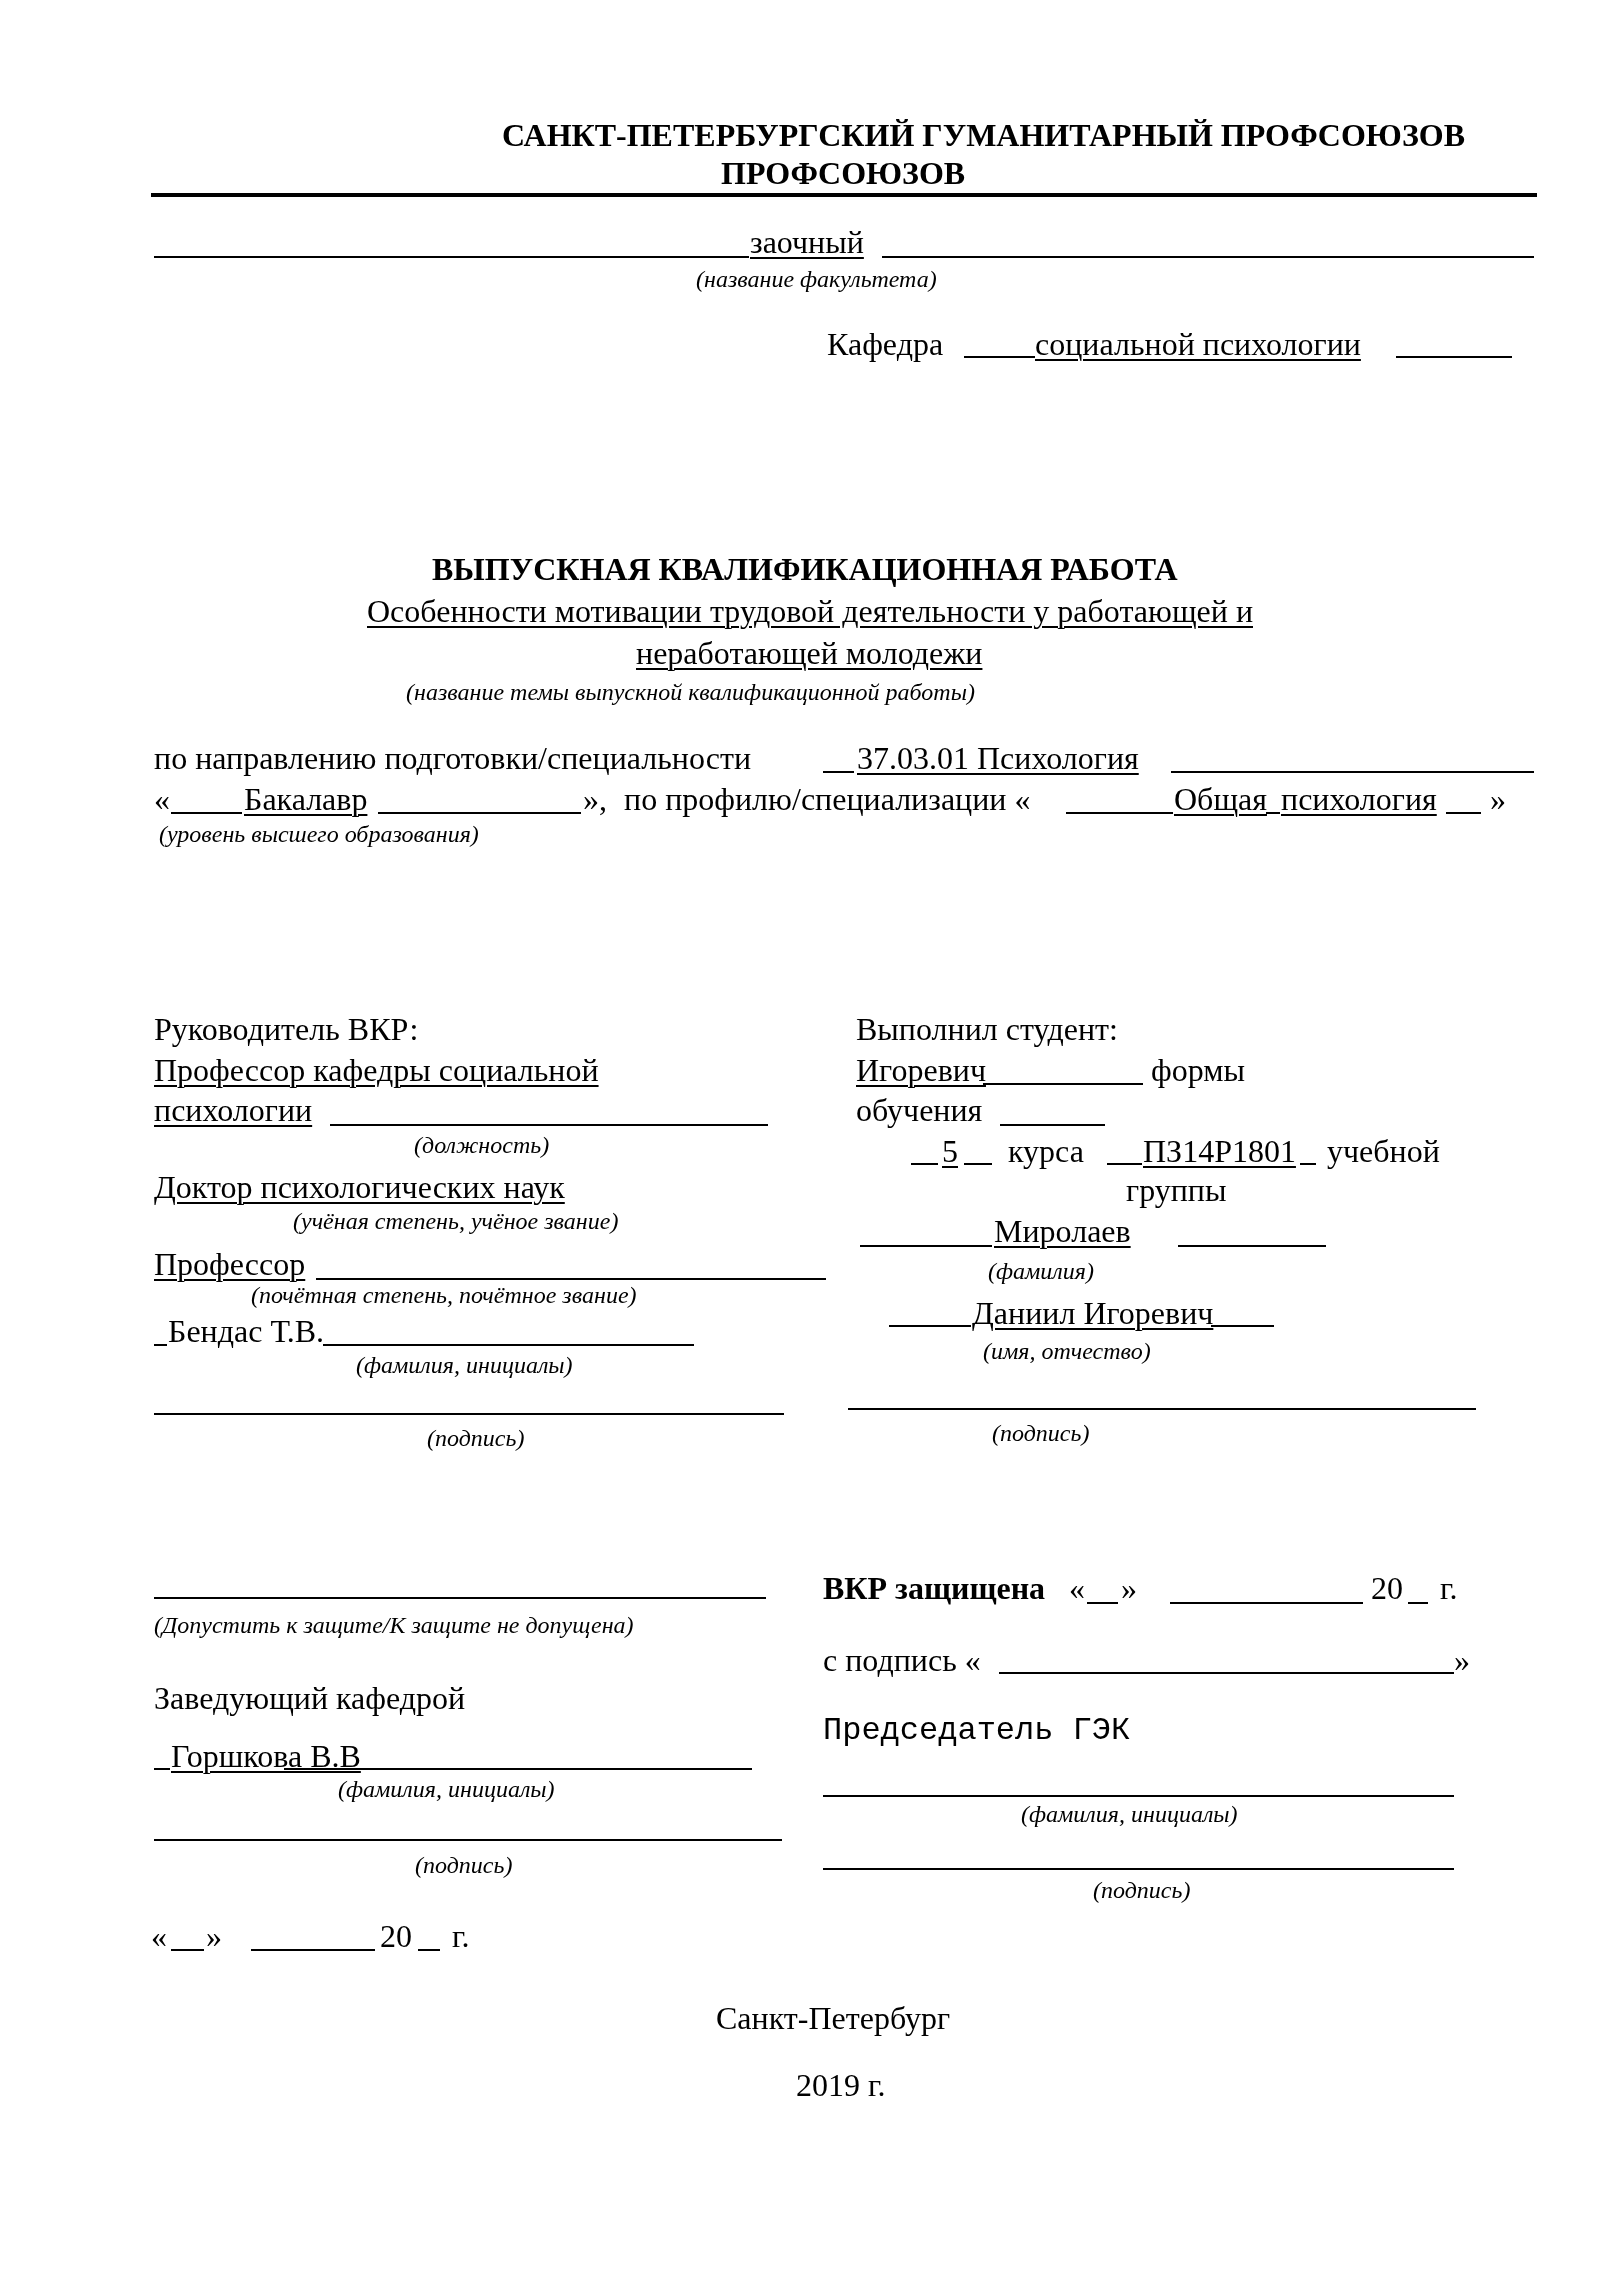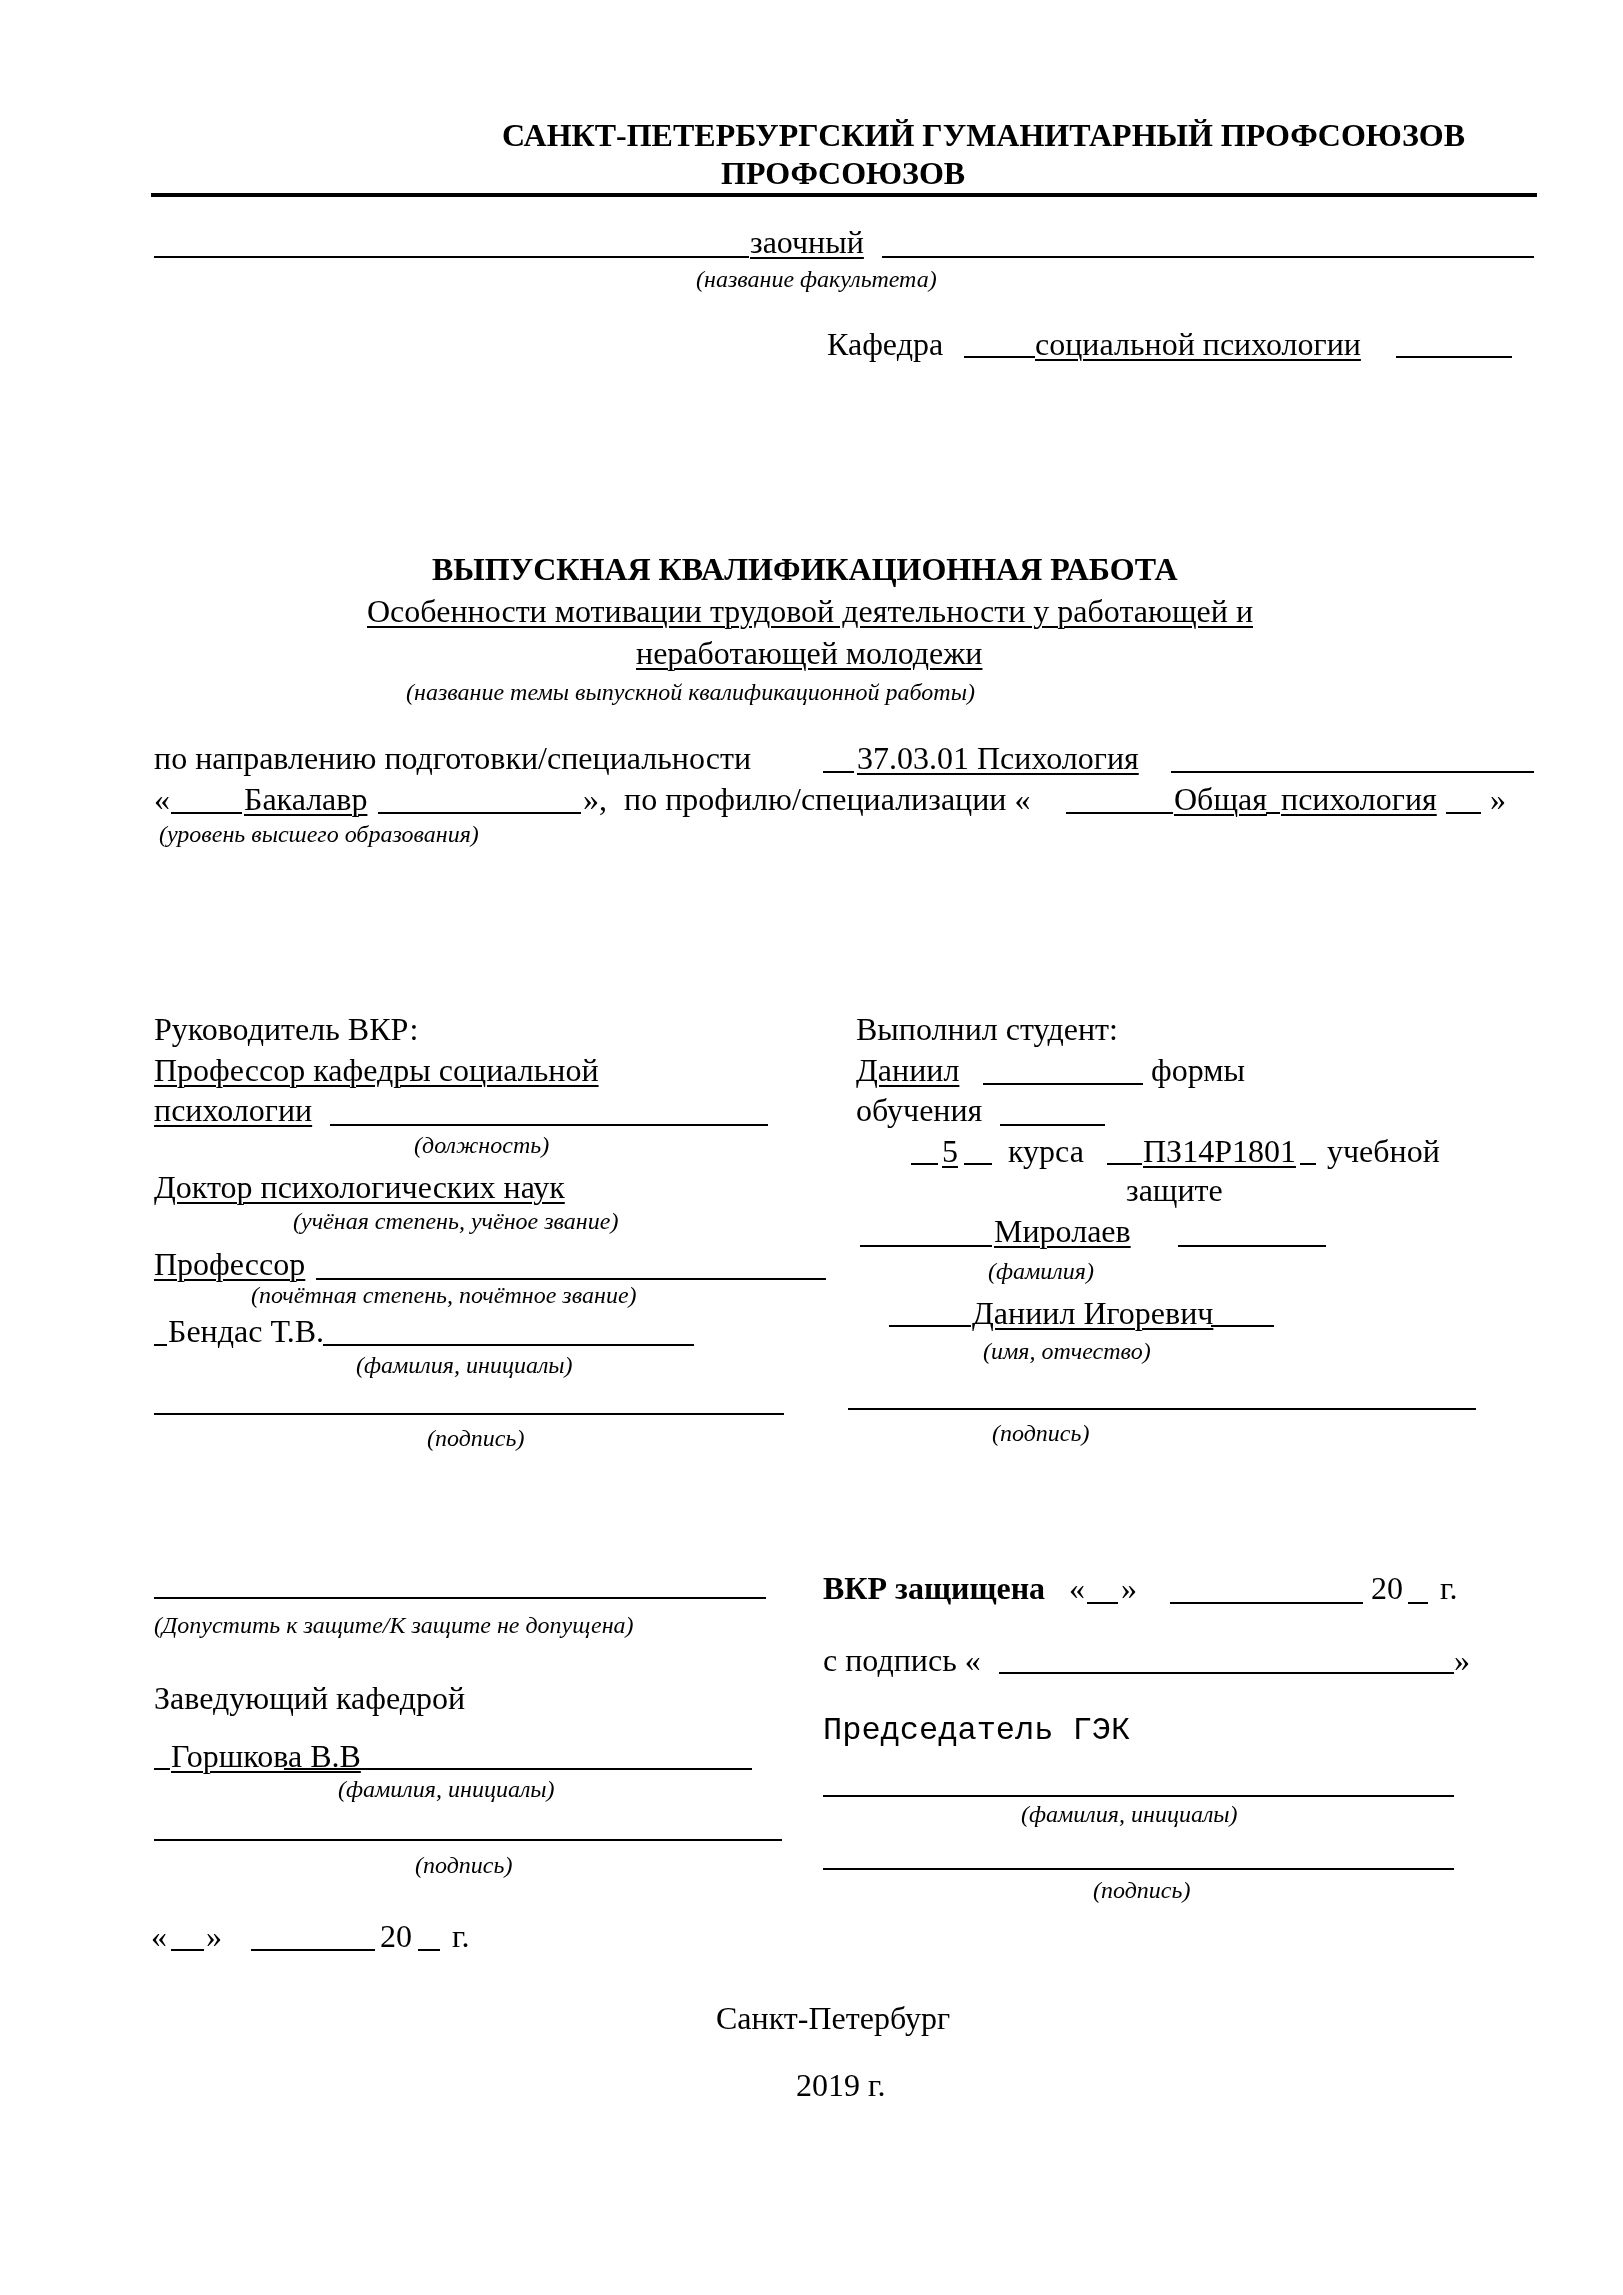--- a/index.html
+++ b/index.html
@@ -64,35 +64,35 @@
 <div class="line" style="left:316px; top:1278px; width:510px;"></div>
 <div class="ab cap" style="left:251px; top:1283px;">(почётная степень, почётное звание)</div>
 <div class="line" style="left:154px; top:1344px; width:12.6px;"></div>
 <div class="ab t" style="left:168px; top:1315px;">Бендас Т.В.</div>
 <div class="line" style="left:323px; top:1344px; width:371px;"></div>
 <div class="ab cap" style="left:356px; top:1353px;">(фамилия, инициалы)</div>
 <div class="line" style="left:154px; top:1413px; width:630px;"></div>
 <div class="ab cap" style="left:427px; top:1426px;">(подпись)</div>
 
 <div class="ab t" style="left:856px; top:1013px;">Выполнил студент:</div>
-<div class="ab t u" style="left:856px; top:1054px;">Даниил</div>
+<div class="ab t u" style="left:856px; top:1054px;">Игоревич</div>
 <div class="line" style="left:983px; top:1083px; width:160px;"></div>
 <div class="ab t" style="left:1151px; top:1054px;">формы</div>
 <div class="ab t" style="left:856px; top:1094px;">обучения</div>
 <div class="line" style="left:1000px; top:1124px; width:105px;"></div>
 
 <div class="line" style="left:911px; top:1163px; width:27px;"></div>
 <div class="ab t u" style="left:942px; top:1135px;">5</div>
 <div class="line" style="left:964px; top:1163px; width:28px;"></div>
 <div class="ab t" style="left:1008px; top:1135px;">курса</div>
 <div class="line" style="left:1107px; top:1163px; width:35px;"></div>
 <div class="ab t u" style="left:1143px; top:1135px;">ПЗ14Р1801</div>
 <div class="line" style="left:1300px; top:1163px; width:15.7px;"></div>
 <div class="ab t" style="left:1327px; top:1135px;">учебной</div>
-<div class="ab t" style="left:1126px; top:1174px;">защите</div>
+<div class="ab t" style="left:1126px; top:1174px;">группы</div>
 
 <div class="line" style="left:860px; top:1245px; width:132px;"></div>
 <div class="ab t u" style="left:994px; top:1215px;">Миролаев</div>
 <div class="line" style="left:1082px; top:1245px; width:0px;"></div>
 <div class="line" style="left:1178px; top:1245px; width:148px;"></div>
 <div class="ab cap" style="left:988px; top:1259px;">(фамилия)</div>
 
 <div class="line" style="left:889px; top:1325px; width:82px;"></div>
 <div class="ab t u" style="left:972px; top:1297px;">Даниил Игоревич</div>
 <div class="line" style="left:1211px; top:1325px; width:63px;"></div>

